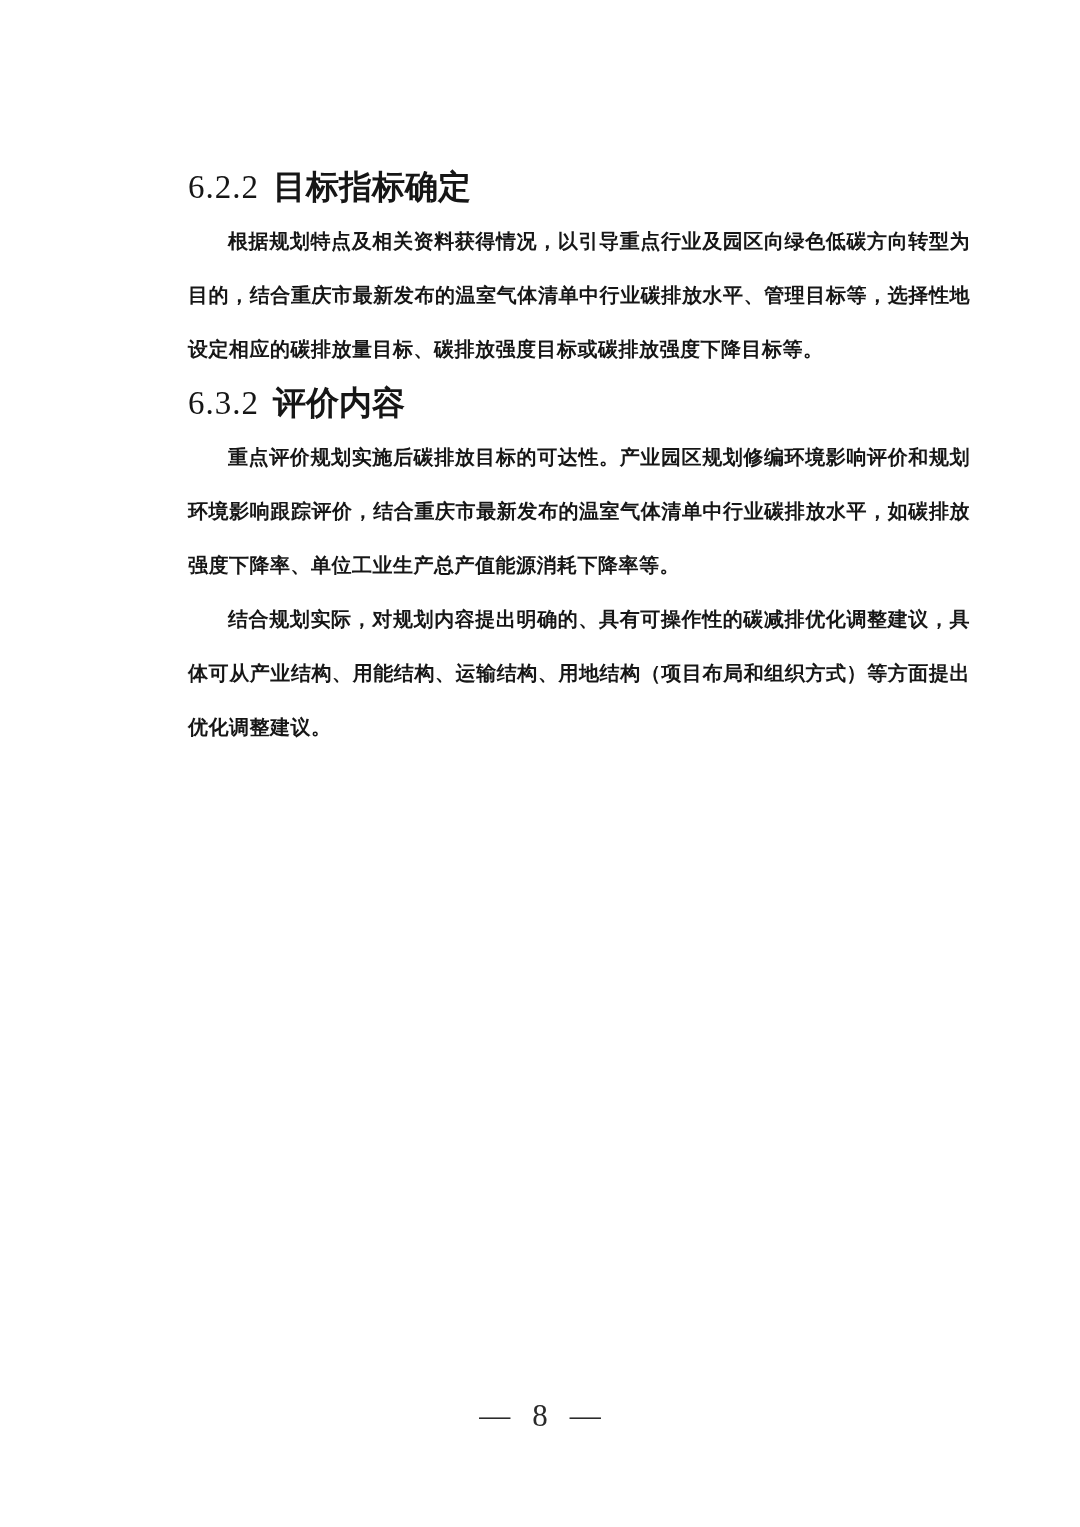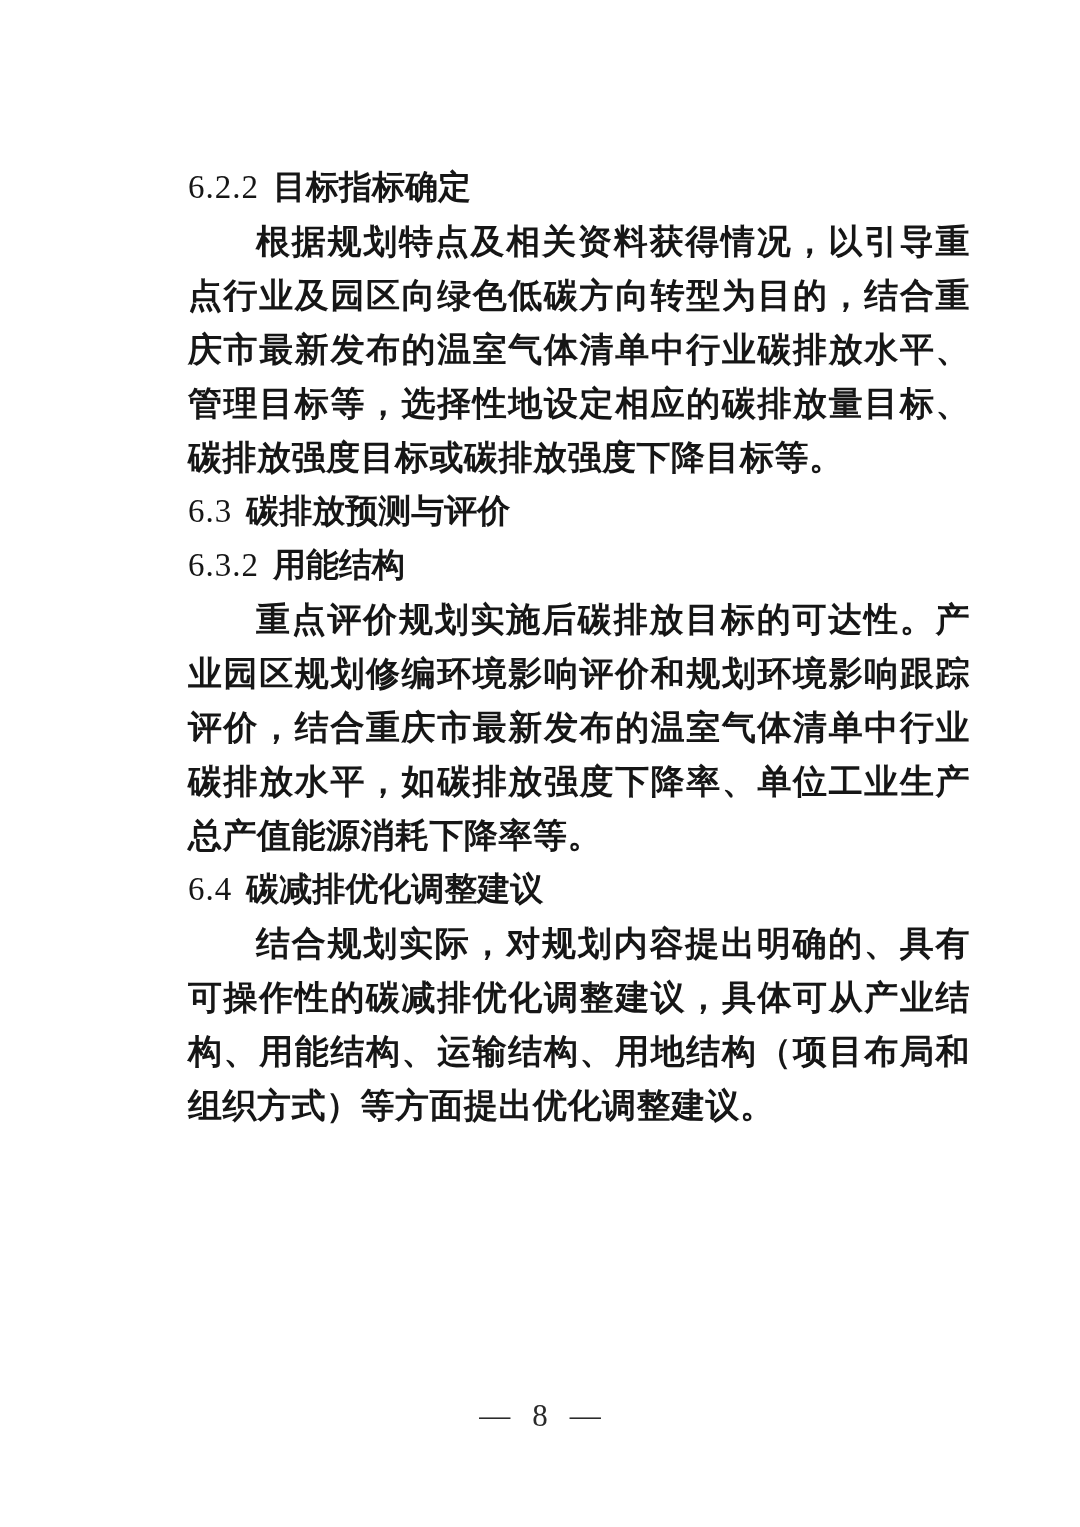--- a/index.html
+++ b/index.html
@@ -31,21 +31,21 @@
     white-space: nowrap;
   }
   .heading .num {
     font-family: "Liberation Serif", serif;
     font-weight: 400;
     letter-spacing: 1px;
     margin-right: 14px;
   }
   .para {
     margin: 0;
-    font-size: 34px;
+    font-size: 20px;
     line-height: 54px;
     font-weight: 600;
     color: #161616;
     text-align: justify;
     text-indent: 2em;
     letter-spacing: 0.5px;
   }
   .footer {
     position: absolute;
     left: 0;
@@ -61,22 +61,20 @@
     margin: 0 22px;
   }
 </style>
 </head>
 <body>
 
 <div class="page">
   <div class="content" id="content">
       <div class="heading"><span class="num">6.2.2</span><span>目标指标确定</span></div>
       <p class="para">根据规划特点及相关资料获得情况，以引导重点行业及园区向绿色低碳方向转型为目的，结合重庆市最新发布的温室气体清单中行业碳排放水平、管理目标等，选择性地设定相应的碳排放量目标、碳排放强度目标或碳排放强度下降目标等。</p>
-      <div class="heading"><span class="num">6.3</span><span>碳排放预测与评价</span></div>
-      <div class="heading"><span class="num">6.3.2</span><span>用能结构</span></div>
+      <div class="heading"><span class="num">6.3.2</span><span>评价内容</span></div>
       <p class="para">重点评价规划实施后碳排放目标的可达性。产业园区规划修编环境影响评价和规划环境影响跟踪评价，结合重庆市最新发布的温室气体清单中行业碳排放水平，如碳排放强度下降率、单位工业生产总产值能源消耗下降率等。</p>
-      <div class="heading"><span class="num">6.4</span><span>碳减排优化调整建议</span></div>
       <p class="para">结合规划实际，对规划内容提出明确的、具有可操作性的碳减排优化调整建议，具体可从产业结构、用能结构、运输结构、用地结构（项目布局和组织方式）等方面提出优化调整建议。</p>
     </div>
   <div class="footer">
     <span class="dash">—</span><span class="page-num">8</span><span class="dash">—</span>
   </div>
 </div>
 
 </body></html>

